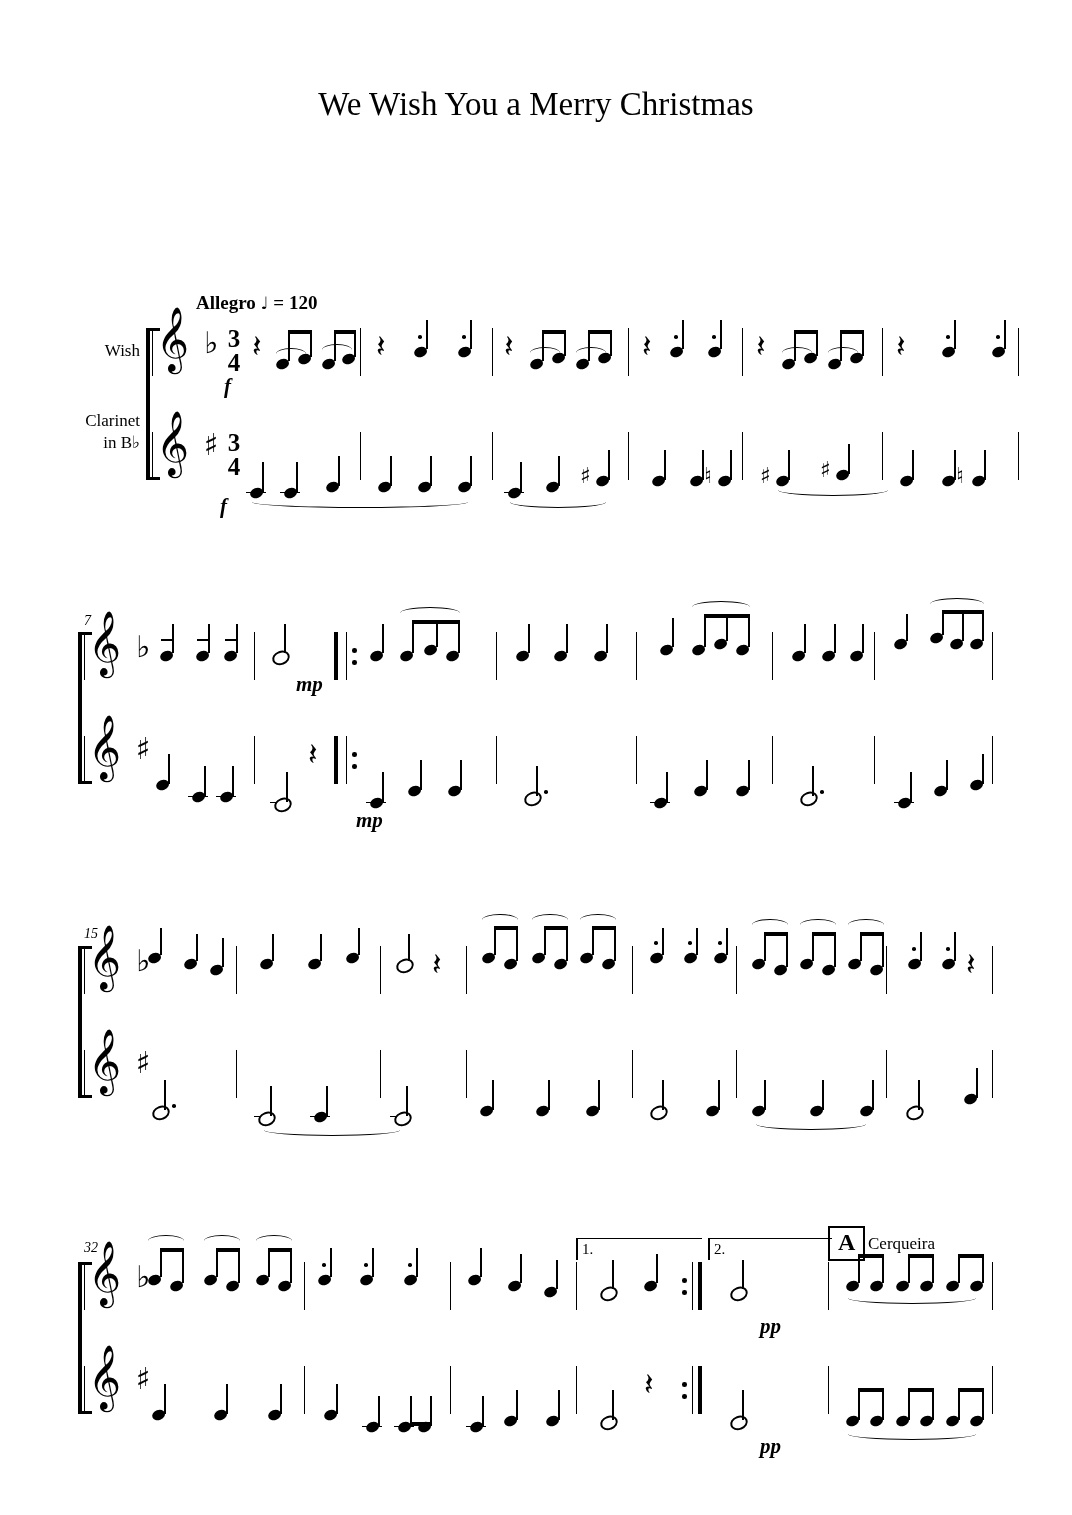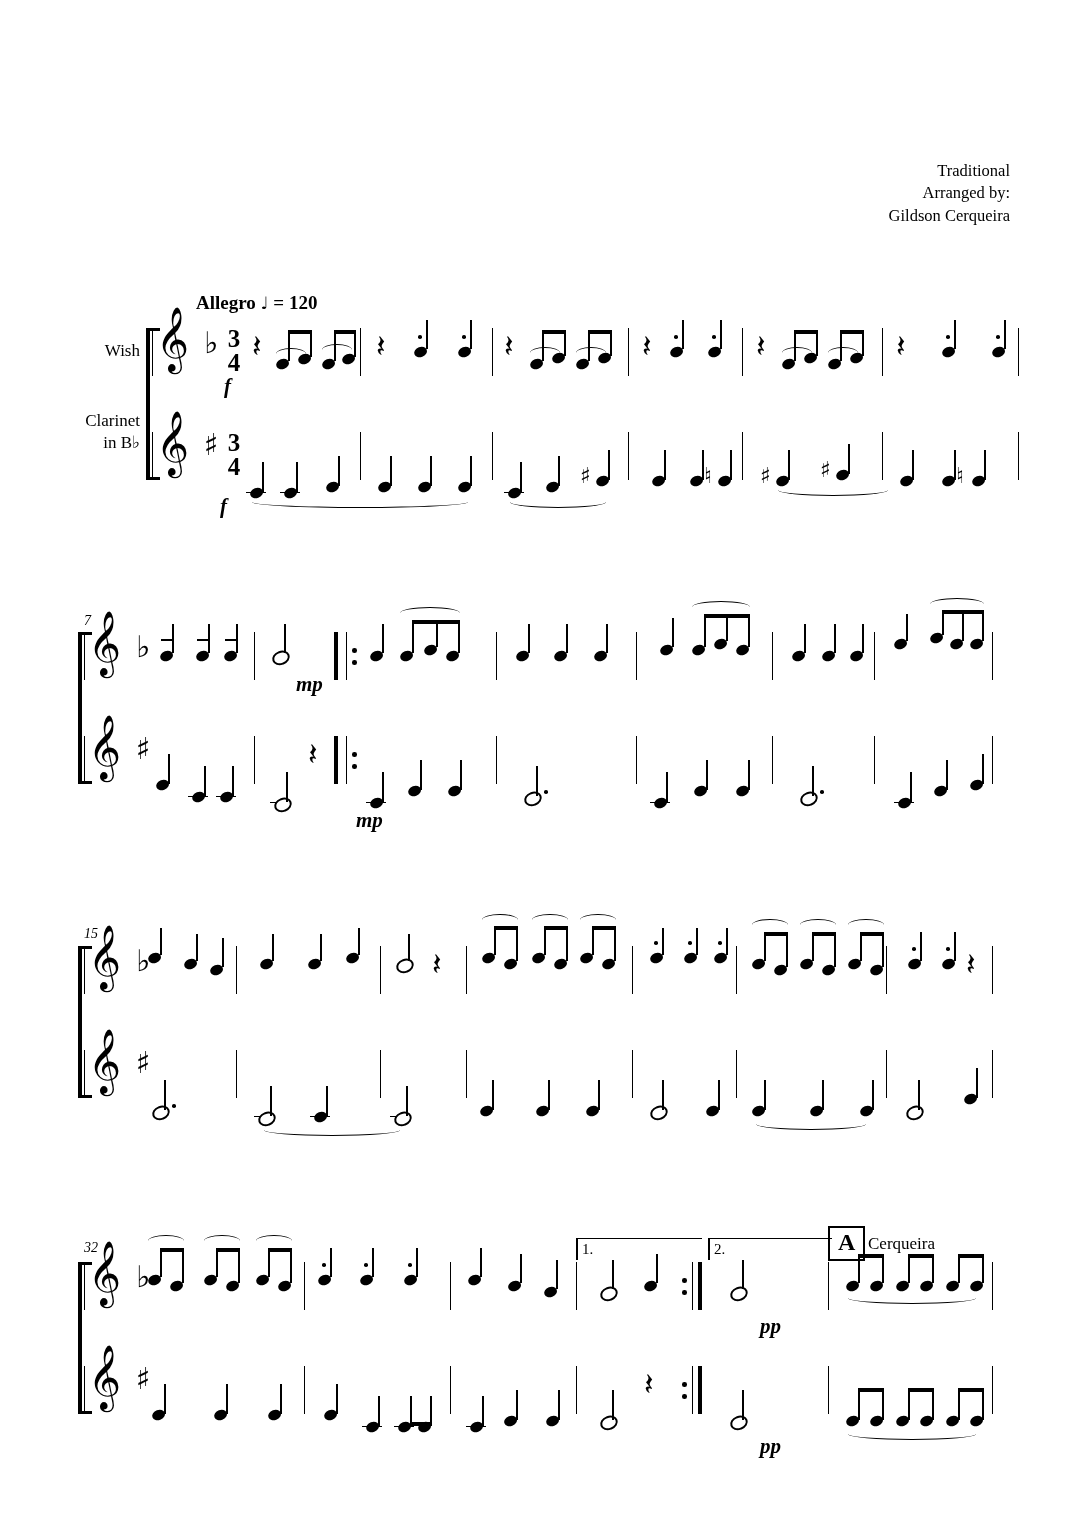--- a/index.html
+++ b/index.html
@@ -44,26 +44,22 @@
   .voltaleg{position:absolute;width:1.5px;background:#000;}
   .voltalabel{position:absolute;font-size:15px;}
   .rehearsal{position:absolute;border:2px solid #000;font-weight:bold;font-size:24px;padding:1px 8px 3px 8px;font-family:"Liberation Serif",serif;}
   .variation{position:absolute;font-size:17px;}
 </style>
 </head>
 <body>
 
 <div class="page">
 
-
-  <div class="credits">
-    <div>Traditional</div>
-    <div>Arranged by:</div>
-    <div>Gildson Cerqueira</div>
-  </div>
+  <div class="title">We Wish You a Merry Christmas</div>
+
 
   <div class="system" style="top:0;">
 
     <div class="tempo" style="left:196px;top:292px;">
       <span>Allegro</span>
       <span style="font-family:'DejaVu Sans',sans-serif;font-size:17px;">♩</span>
       <span>= 120</span>
     </div>
 
     <div class="instname" style="left:40px;top:340px;width:100px;">

